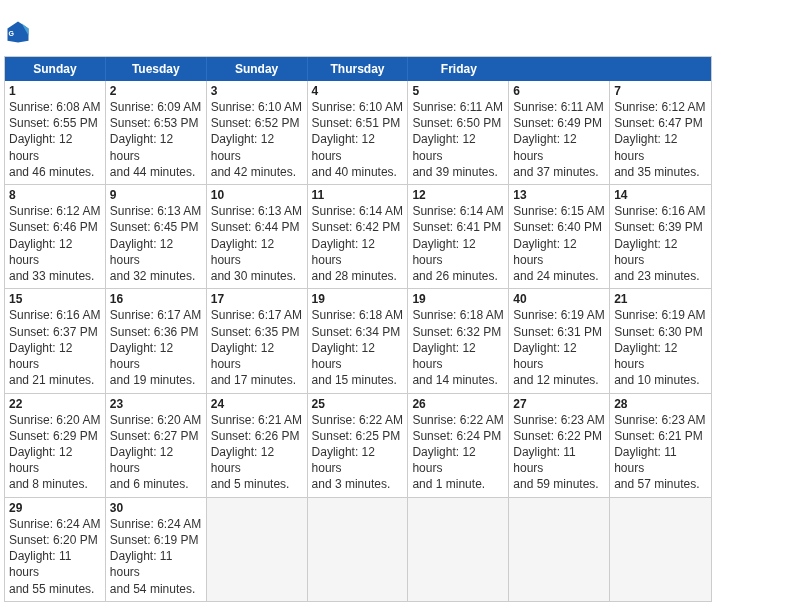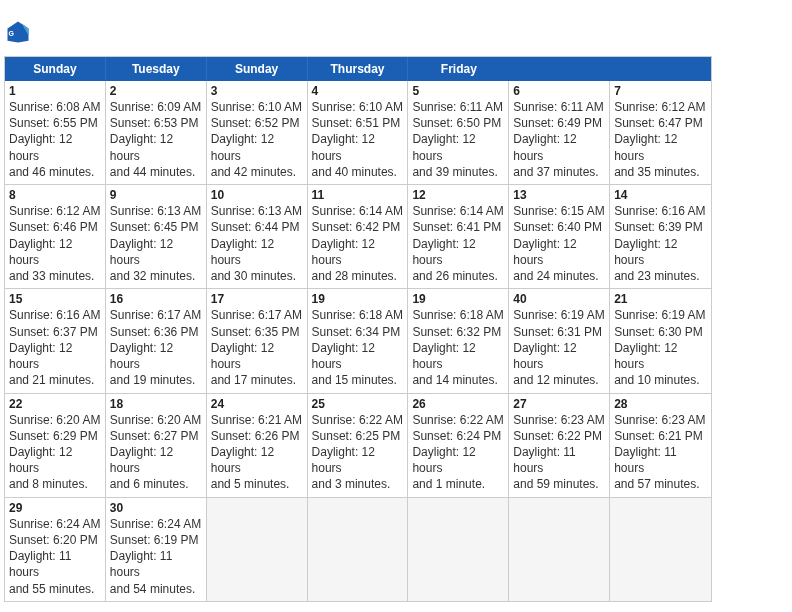--- a/index.html
+++ b/index.html
@@ -231,21 +231,21 @@
             <span class="day-num">21</span>
             <div class="cell-text">Sunrise: 6:19 AM<br>Sunset: 6:30 PM<br>Daylight: 12 hours<br>and 10 minutes.</div>
           </div>
         </div>
         <div class="cal-row">
           <div class="cal-cell">
             <span class="day-num">22</span>
             <div class="cell-text">Sunrise: 6:20 AM<br>Sunset: 6:29 PM<br>Daylight: 12 hours<br>and 8 minutes.</div>
           </div>
           <div class="cal-cell">
-            <span class="day-num">18</span>
+            <span class="day-num">23</span>
             <div class="cell-text">Sunrise: 6:20 AM<br>Sunset: 6:27 PM<br>Daylight: 12 hours<br>and 6 minutes.</div>
           </div>
           <div class="cal-cell">
             <span class="day-num">24</span>
             <div class="cell-text">Sunrise: 6:21 AM<br>Sunset: 6:26 PM<br>Daylight: 12 hours<br>and 5 minutes.</div>
           </div>
           <div class="cal-cell">
             <span class="day-num">25</span>
             <div class="cell-text">Sunrise: 6:22 AM<br>Sunset: 6:25 PM<br>Daylight: 12 hours<br>and 3 minutes.</div>
           </div>

